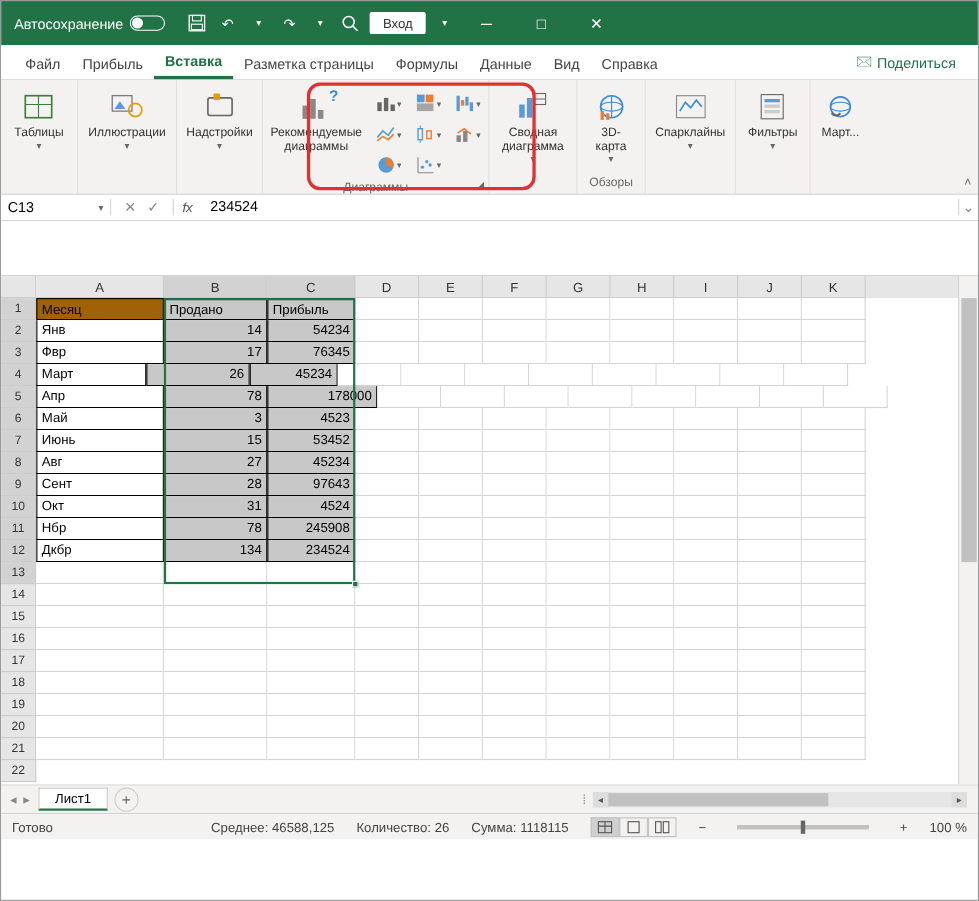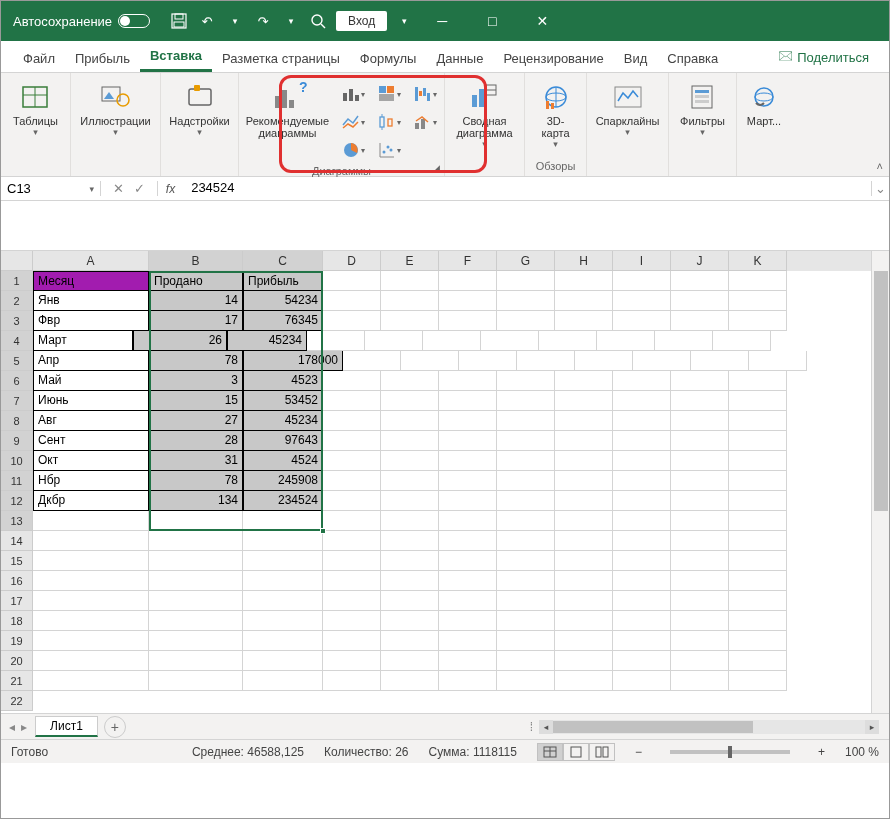--- a/index.html
+++ b/index.html
@@ -45,21 +45,21 @@
   .col-h { border-right:1px solid #ccc; border-bottom:1px solid #ccc; text-align:center; font-size:12px; color:#333; line-height:20px; }
   .col-h.sel { background:#d2d2d2; }
   .row-headers { position:absolute; top:20px; left:0; width:32px; background:#e6e6e6;}
   .row-h { height:20px; border-right:1px solid #ccc; border-bottom:1px solid #ccc; text-align:center; font-size:11px; color:#333; line-height:20px;}
   .row-h.sel { background:#d2d2d2; }
   .cells { position:absolute; top:20px; left:32px; right:0; }
   .cell-row { display:flex; height:20px; }
   .cell { border-right:1px solid #d4d4d4; border-bottom:1px solid #d4d4d4; font-size:12px; padding: 0 4px; line-height:19px; overflow:hidden; white-space:nowrap; background:#fff;}
   .cell.dataA { border:1px solid #000; border-top:none; }
   .cell.dataB, .cell.dataC { background:#c8c8c8; border:1px solid #000; border-top:none; text-align:right; }
-  .cell.header-row { border:1px solid #000; background:#a21caf; }
+  .cell.header-row { border:1px solid #000; background:#a16207; }
   .cell.header-row.sel { background:#c8c8c8; }
   .selection-border { position:absolute; border:2px solid #217346; pointer-events:none; }
   .fill-handle { position:absolute; width:6px; height:6px; background:#217346; border:1px solid #fff; }
   .sheet-tabs { height: 26px; background:#f3f2f1; border-top:1px solid #d4d4d4; display:flex; align-items:center; font-size:12px; }
   .tab-nav { padding:0 8px; color:#888; display:flex; gap:6px;}
   .sheet-tab { background:#fff; border:1px solid #ccc; border-bottom:2px solid #217346; padding:2px 14px; }
   .add-sheet { width:22px; height:22px; border:1px solid #ccc; border-radius:50%; display:flex; align-items:center; justify-content:center; margin-left:6px; color:#666; font-size:14px;}
   .hscroll { flex:1; display:flex; align-items:center; justify-content:flex-end; padding-right:10px;}
   .hscroll-track { width:340px; height:14px; background:#e6e6e6; position:relative; display:flex; align-items:center;}
   .hscroll-thumb { position:absolute; left:14px; width:200px; height:12px; background:#c1c1c1;}
@@ -112,21 +112,20 @@
   </div>
 </div>
 
 <div class="ribbon-tabs">
   <div class="ribbon-tab">Файл</div>
   <div class="ribbon-tab">Прибыль</div>
   <div class="ribbon-tab active">Вставка</div>
   <div class="ribbon-tab">Разметка страницы</div>
   <div class="ribbon-tab">Формулы</div>
   <div class="ribbon-tab">Данные</div>
-  <div class="ribbon-tab">Рецензирование</div>
   <div class="ribbon-tab">Вид</div>
   <div class="ribbon-tab">Справка</div>
   <div class="spacer"></div>
   <div class="share-btn">
     <span>🖂</span>
     <span>Поделиться</span>
   </div>
 </div>
 
 <div class="ribbon-body">

